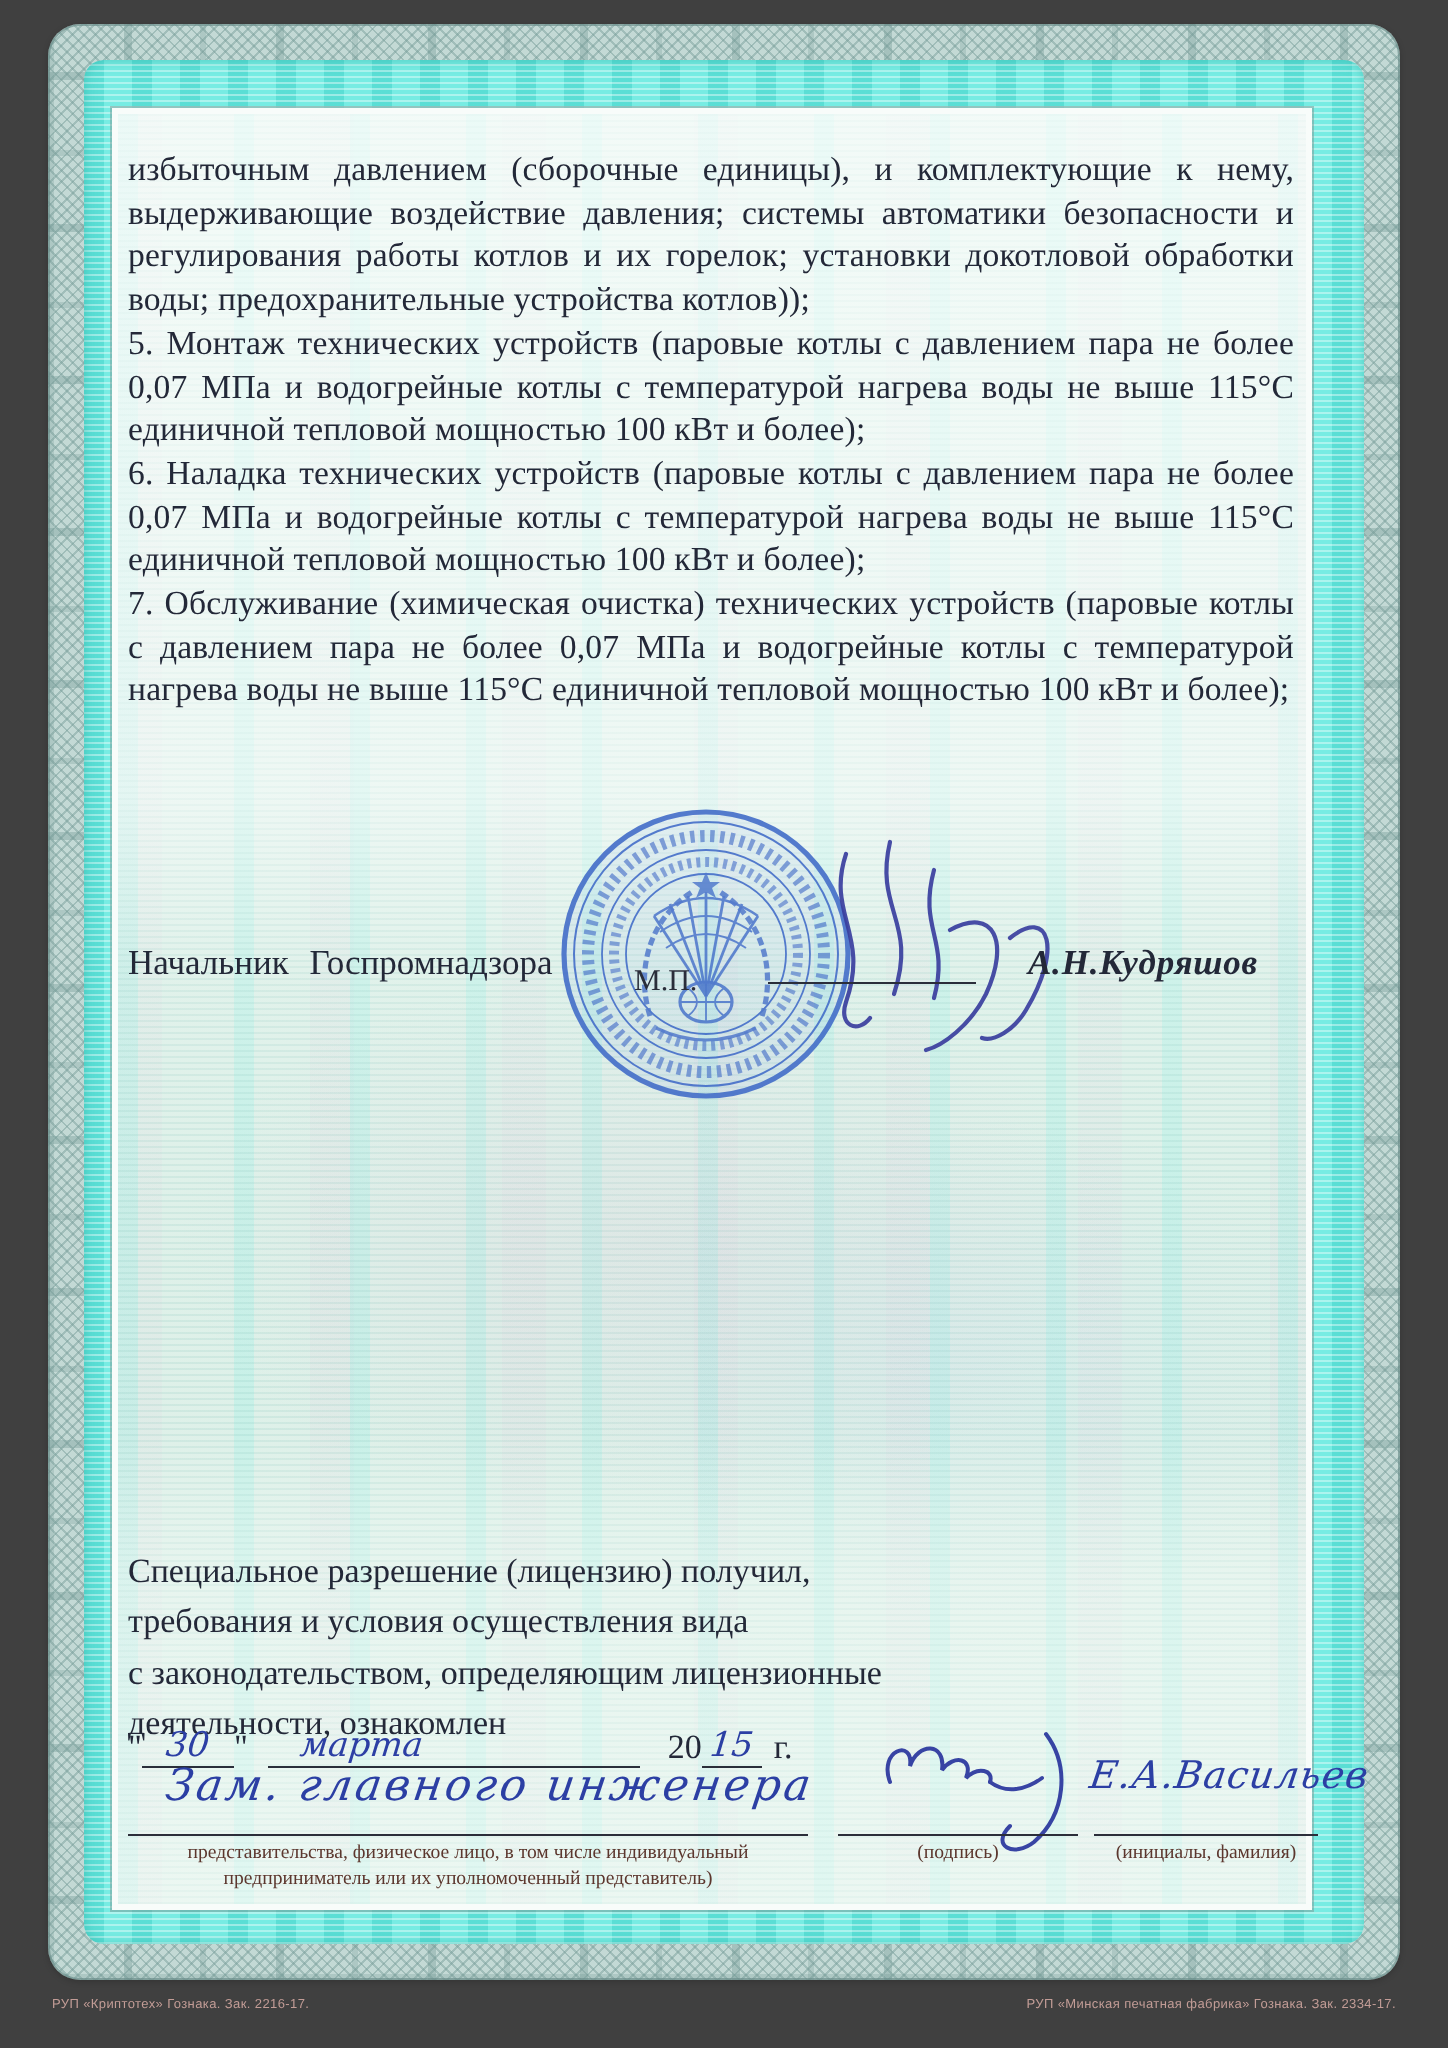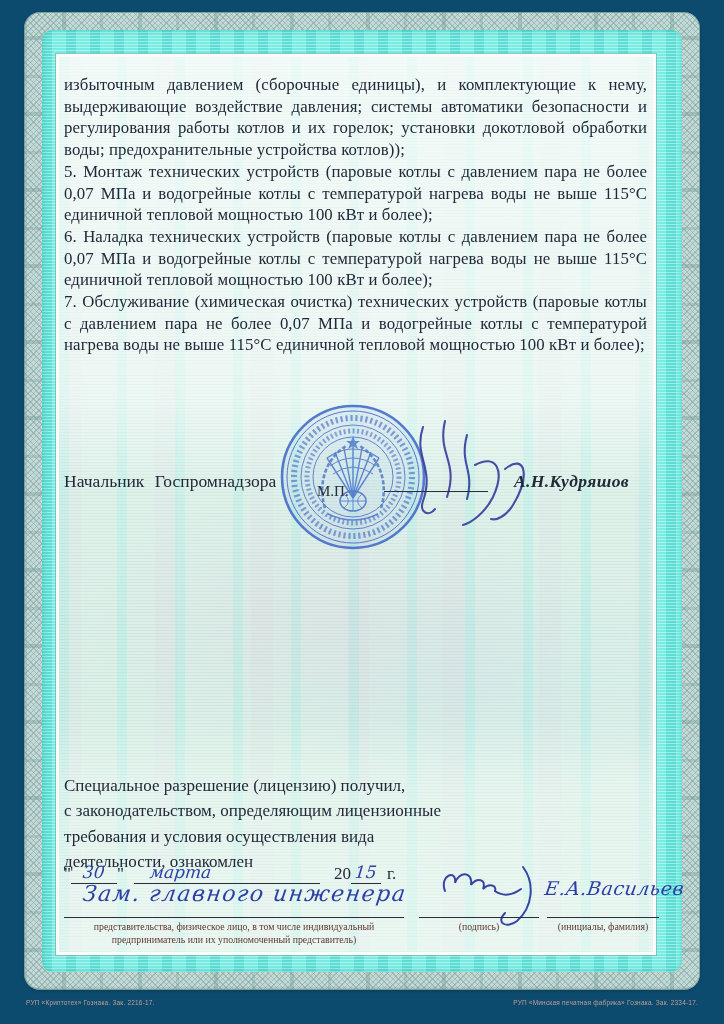--- a/index.html
+++ b/index.html
@@ -1,18 +1,18 @@
 <!DOCTYPE html>
 <html><head>
 <meta charset="utf-8">
 <style>
   html,body{margin:0;padding:0;background:#e9e9e7;}
   .page{
     position:relative;width:724px;height:1024px;margin:0 auto;
-    background:#0c4a6e;overflow:hidden;
+    background:#404040;overflow:hidden;
     font-family:"Liberation Serif", serif;
   }
   
   .lace-border{
     position:absolute;left:24px;top:12px;width:676px;height:978px;
     border-radius:16px;
     background-color:#c3d9d5;
     background-image:
       repeating-linear-gradient(45deg, rgba(118,156,152,.45) 0 1px, rgba(255,255,255,0) 1px 4px),
       repeating-linear-gradient(135deg, rgba(118,156,152,.45) 0 1px, rgba(255,255,255,0) 1px 4px),
@@ -173,22 +173,22 @@
 
     <div class="officer-row">
       <span class="pos">Начальник  Госпромнадзора</span>
       <span class="sig-line"></span>
       <span class="officer-name">А.Н.Кудряшов</span>
     </div>
     <div class="mp-label">М.П.</div>
 
     <div class="ack">
       <div>Специальное разрешение (лицензию) получил,</div>
+      <div>требования и условия осуществления вида</div>
       <div>с законодательством, определяющим лицензионные</div>
-      <div>требования и условия осуществления вида</div>
       <div>деятельности, ознакомлен</div>
     </div>
 
     <div class="date-row">
       <span>"</span>
       <span class="u day-box"><span class="hand">30</span></span>
       <span>"</span>
       <span style="width:10px"></span>
       <span class="u month-box"><span class="hand">марта</span></span>
       <span style="width:14px"></span>

